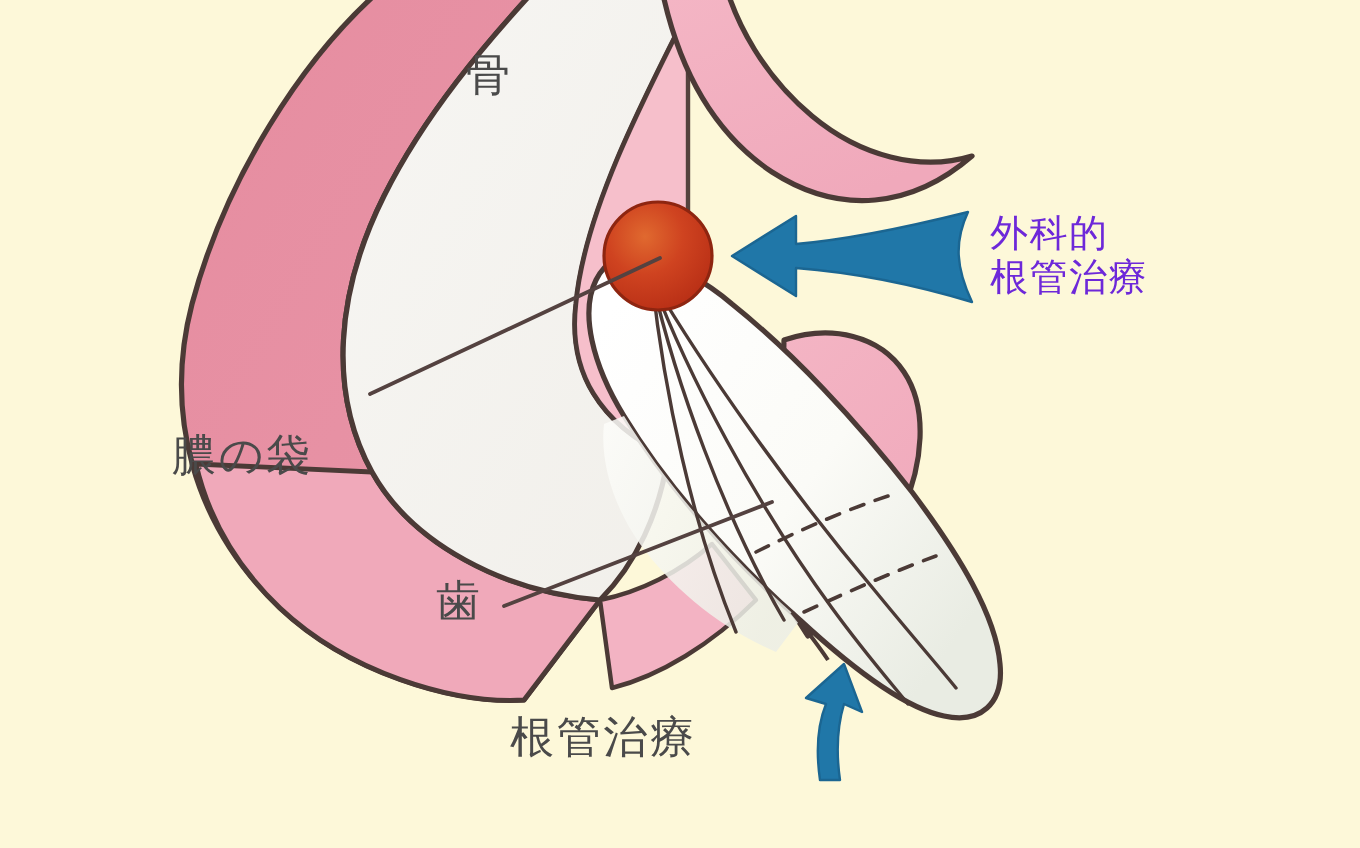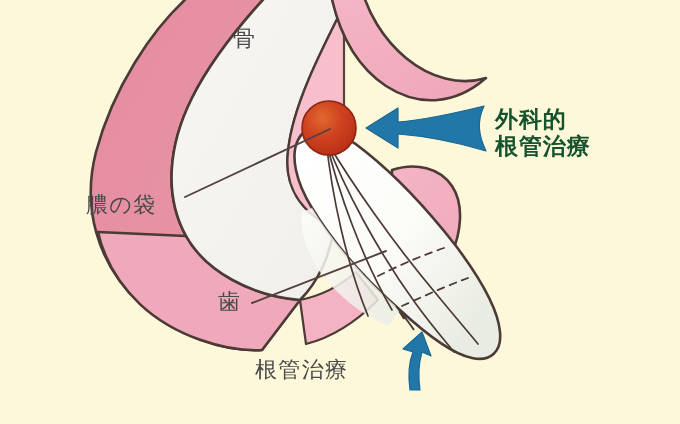--- a/index.html
+++ b/index.html
@@ -28,27 +28,27 @@
     white-space: nowrap;
     line-height: 1.18;
     letter-spacing: 0.06em;
   }
   .lbl-dark {
     color: #4a4a4a;
     font-size: 22px;
     font-weight: 400;
   }
   .lbl-pink {
-    color: #14532d;
-    font-size: 23px;
-    font-weight: 700;
+    color: #6d28d9;
+    font-size: 19px;
+    font-weight: 400;
     letter-spacing: 0.04em;
   }
   #label-bone      { left: 233px; top: 26px; }
-  #label-pus-sac   { left: 86px;  top: 192px; }
+  #label-pus-sac   { left: 86px;  top: 216px; }
   #label-tooth     { left: 218px; top: 289px; }
   #label-rct       { left: 255px; top: 357px; }
   #label-surgical  { left: 495px; top: 106px; }
   #label-surgical .line2 { display: block; }
 </style>
 </head>
 <body>
 
 <div id="stage">
 

